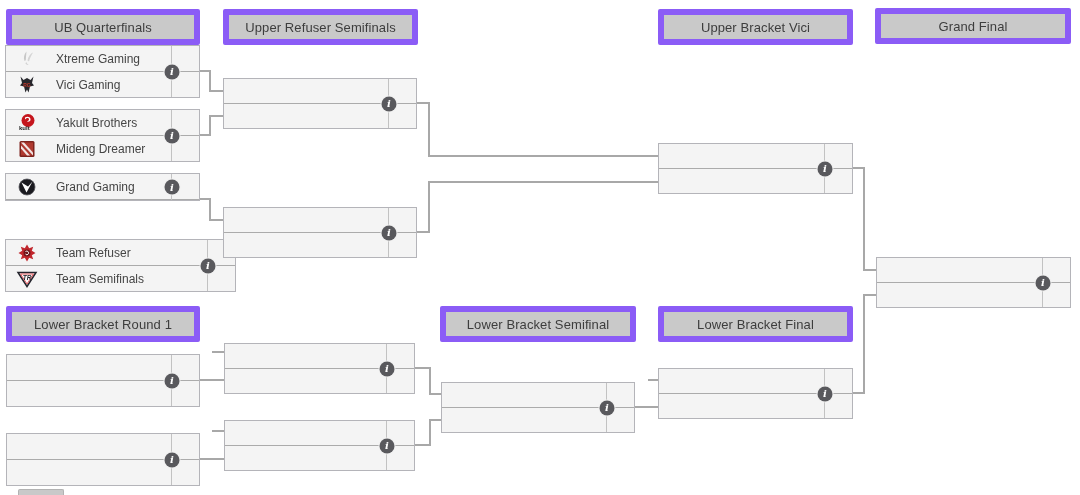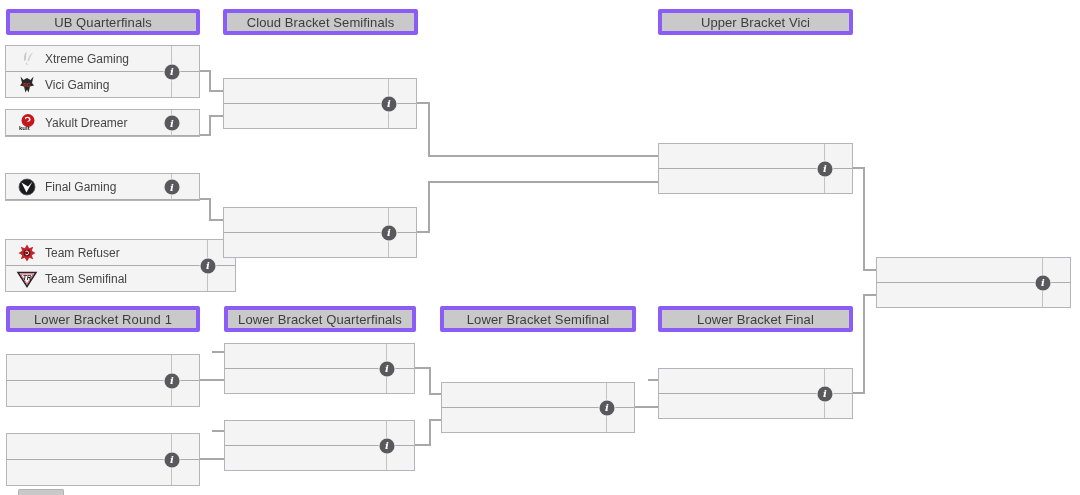--- a/index.html
+++ b/index.html
@@ -1,35 +1,35 @@
 <!DOCTYPE html>
 <html><head>
 <meta charset="utf-8">
 <style>
   html,body{margin:0;padding:0;background:#fff;}
   #stage{
     position:relative;width:1080px;height:495px;background:#ffffff;overflow:hidden;
     font-family:"Liberation Sans", sans-serif;
   }
   .col-header{
-    position:absolute;height:26px;box-sizing:border-box;
-    background:#c9c9c9;border:4px solid #8b5cf6;border-radius:2px;
+    position:absolute;height:36px;box-sizing:border-box;
+    background:#c9c9c9;border:6px solid #8b5cf6;border-radius:2px;
     display:flex;align-items:center;justify-content:center;
     font-size:13px;color:#3d3d3d;z-index:1;letter-spacing:.1px;
   }
   .match{
     position:absolute;box-sizing:border-box;background:#f4f4f4;
     border:1px solid #b4b4b9;z-index:2;
   }
   .match .row{height:25px;display:flex;align-items:center;position:relative;}
   .match.h50 .row{height:24px;}
   .match .row.top{border-bottom:1px solid #ababab;}
   .match .vdiv{position:absolute;top:0;bottom:0;right:27px;width:1px;background:#c2c2c2;z-index:2;}
   .logo{width:30px;margin-left:6px;display:flex;align-items:center;justify-content:center;flex:0 0 auto;}
-  .tname{margin-left:3px;font-size:12px;color:#454545;white-space:nowrap;}
+  .tname{margin-left:14px;font-size:12px;color:#454545;white-space:nowrap;}
   .info{
     position:absolute;top:50%;right:27px;transform:translate(50%,-50%);
     width:15px;height:15px;border-radius:50%;background:#59595d;color:#ffffff;
     display:flex;align-items:center;justify-content:center;
     font-family:"DejaVu Serif", serif;font-weight:bold;font-style:italic;font-size:10px;line-height:1;
     box-shadow:0 0 0 1px #efefef;z-index:4;cursor:pointer;
   }
   #wires{position:absolute;left:0;top:0;z-index:0;}
   #wires polyline{fill:none;stroke:#a8a8a8;stroke-width:2;}
   .cropped{
@@ -55,24 +55,24 @@
     <polyline points="212,352 225,352"></polyline>
     <polyline points="200,459 224,459"></polyline>
     <polyline points="212,431 225,431"></polyline>
     <polyline points="415,368 430,368 430,394 442,394"></polyline>
     <polyline points="415,445 430,445 430,420 442,420"></polyline>
     <polyline points="635,407 659,407"></polyline>
     <polyline points="648,380 659,380"></polyline>
   </svg>
 
   <div class="col-header" style="left:6px;top:9px;width:194px">UB Quarterfinals</div>
-  <div class="col-header" style="left:223px;top:9px;width:195px">Cloud Bracket Semifinals</div>
+  <div class="col-header" style="left:223px;top:9px;width:195px">Upper Refuser Semifinals</div>
   <div class="col-header" style="left:658px;top:9px;width:195px">Upper Bracket Vici</div>
+  <div class="col-header" style="left:875px;top:8px;width:196px">Grand Final</div>
   <div class="col-header" style="left:6px;top:306px;width:194px">Lower Bracket Round 1</div>
-  <div class="col-header" style="left:224px;top:306px;width:192px">Lower Bracket Quarterfinals</div>
   <div class="col-header" style="left:658px;top:306px;width:195px">Lower Bracket Final</div>
   <div class="col-header" style="left:440px;top:306px;width:196px">Lower Bracket Semifinal</div>
 
   <div class="match" style="left:5px;top:45px;width:195px">
     <div class="vdiv"></div>
     <div class="row top">
       <span class="logo">
         <svg width="20" height="20" viewBox="0 0 20 20">
           <path d="M7.5 12 C6.2 8.5 7.2 5 9.5 2.5 C9.2 5.5 9 8 8.8 11.2 Z" fill="#c7c7c7"></path>
           <path d="M10.5 11.5 C11 7.5 13.5 4.5 16 3.5 C14.2 6.5 12.8 9.5 12 12.5 Z" fill="#d4d4d4"></path>
@@ -96,36 +96,47 @@
   <div class="match" style="left:5px;top:109px;width:195px">
     <div class="vdiv"></div>
     <div class="row top">
       <span class="logo">
         <svg width="22" height="22" viewBox="0 0 22 22">
           <circle cx="12" cy="8.5" r="6.5" fill="#c5161d"></circle>
           <path d="M9 5.5 C11 4 14 4.5 14.5 7 C15 9.5 12.5 10 11 9.5 C13 9 13.5 7 12.5 6.3 C11.5 5.5 10 6 9 7.5 Z" fill="#ffffff"></path>
           <text x="3" y="18" font-size="6" font-weight="bold" fill="#1b1b1b" font-family="Liberation Sans, sans-serif">kult</text>
         </svg>
       </span>
-      <span class="tname">Yakult Dreamer</span>
+      <span class="tname">Yakult Brothers</span>
+    </div>
+    <div class="row">
+      <span class="logo">
+        <svg width="20" height="20" viewBox="0 0 20 20">
+          <rect x="2.5" y="2" width="15" height="16" rx="1.5" fill="#7e241e"></rect>
+          <rect x="4" y="3.5" width="12" height="13" fill="#b03a30"></rect>
+          <path d="M4 3.5 L16 16.5 L16 13.5 L7 3.5 Z" fill="#f2e6e4"></path>
+          <path d="M4 6.5 L13 16.5 L10 16.5 L4 9.5 Z" fill="#f2e6e4"></path>
+        </svg>
+      </span>
+      <span class="tname">Mideng Dreamer</span>
     </div>
     <span class="info">i</span>
   </div>
 
   <div class="match" style="left:5px;top:173px;width:195px">
     <div class="vdiv"></div>
     <div class="row top">
       <span class="logo">
         <svg width="20" height="20" viewBox="0 0 20 20">
           <circle cx="10" cy="10" r="8" fill="#1a1a1f"></circle>
           <path d="M4.5 5.5 L9.5 15.5 L15.5 4.5 L11 9.5 Z" fill="#ffffff"></path>
           <circle cx="10" cy="10" r="8" fill="none" stroke="#55555a" stroke-width="0.8"></circle>
         </svg>
       </span>
-      <span class="tname">Final Gaming</span>
+      <span class="tname">Grand Gaming</span>
     </div>
     <span class="info">i</span>
   </div>
 
   <div class="match" style="left:5px;top:239px;width:231px">
     <div class="vdiv"></div>
     <div class="row top">
       <span class="logo">
         <svg width="20" height="20" viewBox="0 0 20 20">
           <path d="M10 1.5 L12.2 5.2 L16.2 3.8 L14.8 7.8 L18.5 10 L14.8 12.2 L16.2 16.2 L12.2 14.8 L10 18.5 L7.8 14.8 L3.8 16.2 L5.2 12.2 L1.5 10 L5.2 7.8 L3.8 3.8 L7.8 5.2 Z" fill="#c1272d"></path>
@@ -136,21 +147,21 @@
       <span class="tname">Team Refuser</span>
     </div>
     <div class="row">
       <span class="logo">
         <svg width="22" height="20" viewBox="0 0 22 20">
           <path d="M2 3.5 L20 3.5 L11 17.5 Z" fill="#fdfdfd" stroke="#24242c" stroke-width="1.5"></path>
           <path d="M4.5 5 L17.5 5 L11 15 Z" fill="none" stroke="#e0474d" stroke-width="0.9"></path>
           <text x="11" y="10.5" font-size="6.5" font-weight="bold" font-style="italic" fill="#24242c" text-anchor="middle" font-family="Liberation Sans, sans-serif">TR</text>
         </svg>
       </span>
-      <span class="tname">Team Semifinal</span>
+      <span class="tname">Team Semifinals</span>
     </div>
     <span class="info">i</span>
   </div>
 
   <div class="match h50" style="left:223px;top:78px;width:194px">
     <div class="vdiv"></div>
     <div class="row top"></div>
     <div class="row"></div>
     <span class="info">i</span>
   </div>

